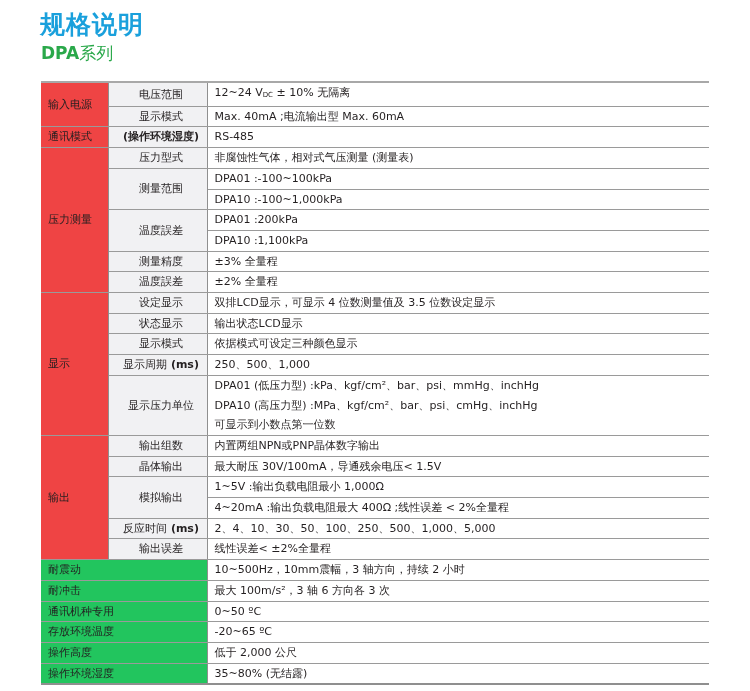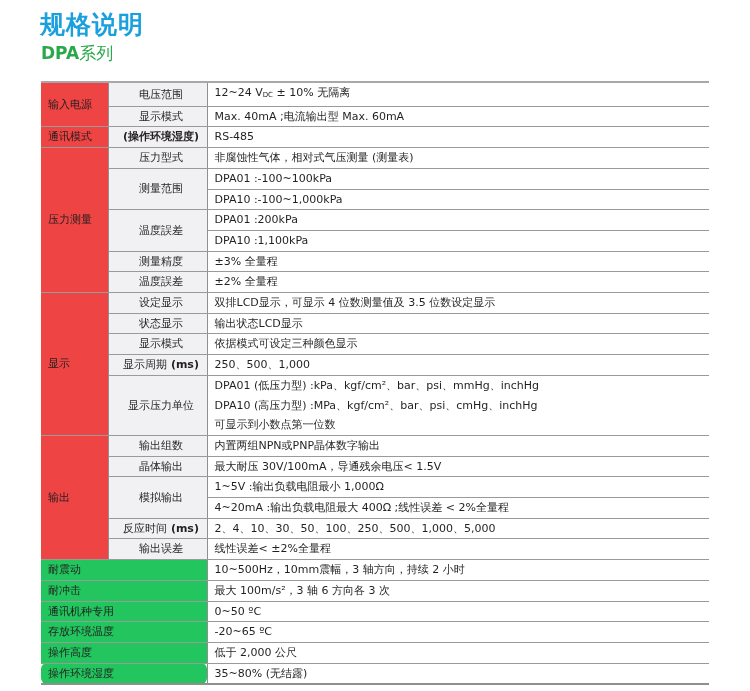--- a/index.html
+++ b/index.html
@@ -7,21 +7,21 @@
          font-family: "DejaVu Sans", "Liberation Sans", sans-serif; color: #231f20; }
   .title { position: absolute; left: 40px; top: 8px; font-size: 25px; font-weight: bold;
            color: #1aa0dc; letter-spacing: 1px; line-height: 34px; }
   .subtitle { position: absolute; left: 41px; top: 41px; font-size: 17px; line-height: 24px; color: #2aa84a; }
   .subtitle .b { font-weight: bold; margin-top: 10px; }
   table.spec { position: absolute; left: 41px; top: 81px; width: 668px; border-collapse: collapse;
                font-size: 11px; table-layout: fixed; }
   table.spec td { border-top: 1px solid #9a9a9a; border-bottom: 1px solid #9a9a9a; padding: 0 0 0 7px;
                   height: 19.7px; line-height: 19.7px; vertical-align: middle; white-space: nowrap; }
   table.spec tr:first-child td { border-top: 2px solid #a8a8a8; }
-  table.spec tr:last-child td { border-bottom: 2px solid #8f8f8f; border-radius: 6px; }
+  table.spec tr:last-child td { border-bottom: 2px solid #8f8f8f; }
   td.c1 { background: #ef4444; border-right: 1px solid #8f8f8f; }
   td.c2 { background: #f1f1f3; border-right: 1px solid #8f8f8f; text-align: center; }
   td.c12 { background: #22c55e; border-right: 1px solid #8f8f8f; }
   td.c3 { background: #ffffff; }
   td.multi { line-height: 16px; padding-top: 1px; padding-bottom: 1px; }
   .bold { font-weight: bold; }
   sub.dc { font-size: 7px; vertical-align: -1px; text-align: center; }
 </style>
 </head>
 <body>

